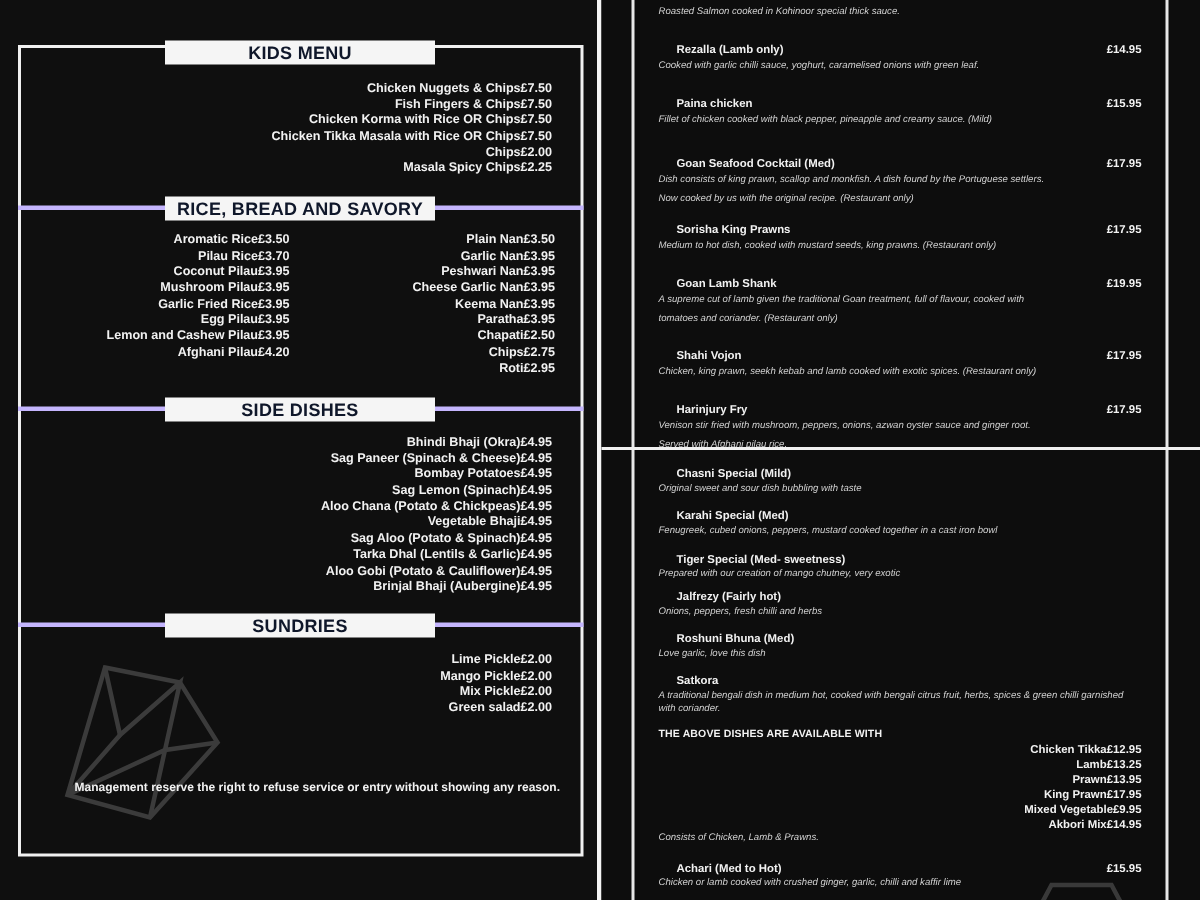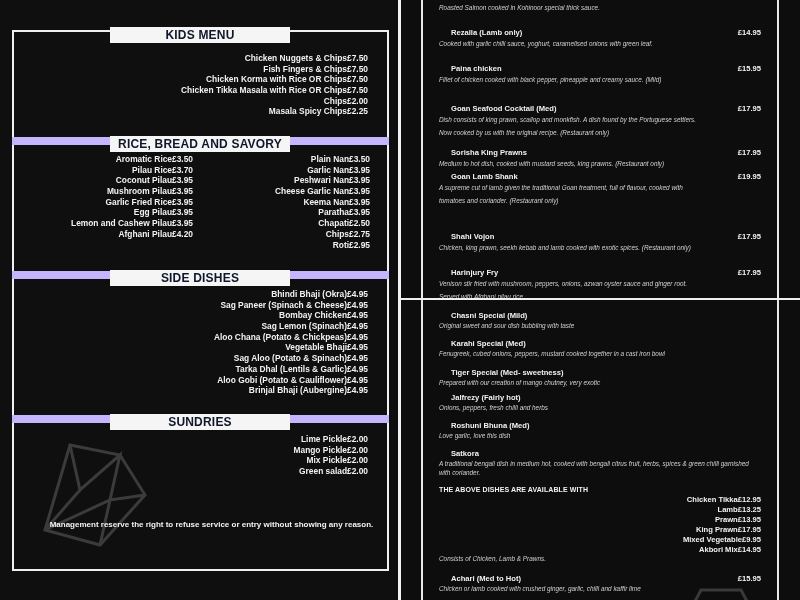--- a/index.html
+++ b/index.html
@@ -6,21 +6,21 @@
   html, body { width: 800px; height: 600px; overflow: hidden; background: #0b0b0b; }
   body { position: relative; font-family: "Liberation Sans", sans-serif; color: #f2f2f2; }
 
   .panel { position: absolute; top: 0; height: 600px; background: #101010; overflow: hidden; }
   .panel-left { left: 0; width: 398px; background: #0f0f0f; }
   .panel-right { left: 401px; width: 399px; background: #0d0d0d; }
   .panel-gap { position: absolute; left: 398px; top: 0; width: 3px; height: 600px; background: #f4f4f4; }
 
   
   .frame { position: absolute; left: 12px; top: 30px; width: 377px; height: 541px; border: 2px solid #f0f0f0; }
-  .section { position: absolute; left: 12px; width: 377px; border-top: 8px solid #c4b5fd; }
+  .section { position: absolute; left: 12px; width: 377px; border-top: 3px solid #c4b5fd; }
   .section-title {
     position: absolute; left: 98px; top: -9px; width: 180px; height: 16px;
     background: #f5f5f5; color: #0f172a; font-weight: bold; font-size: 12px;
     text-align: center; line-height: 16px; letter-spacing: 0.2px;
   }
   .rows { position: absolute; left: 16px; font-size: 8.4px; font-weight: bold; }
   .row { display: flex; justify-content: flex-end; height: 10.7px; line-height: 10.7px; }
   .row .price { text-align: right; }
 
   .notice { position: absolute; left: 12px; width: 377px; text-align: center; font-size: 8px; font-weight: bold; line-height: 11px; }
@@ -164,21 +164,21 @@
 <div class="rows" style="top:289px; left:28px; width:340px;">
   <div class="row">
       <span>Bhindi Bhaji (Okra)</span>
       <span class="price">£4.95</span>
     </div>
   <div class="row">
       <span>Sag Paneer (Spinach &amp; Cheese)</span>
       <span class="price">£4.95</span>
     </div>
   <div class="row">
-      <span>Bombay Chicken</span>
+      <span>Bombay Potatoes</span>
       <span class="price">£4.95</span>
     </div>
   <div class="row">
       <span>Sag Lemon (Spinach)</span>
       <span class="price">£4.95</span>
     </div>
   <div class="row">
       <span>Aloo Chana (Potato &amp; Chickpeas)</span>
       <span class="price">£4.95</span>
     </div>
@@ -270,21 +270,21 @@
 </div>
 
 <div class="dish" style="top:148px;">
   <div class="head">
       <span>Sorisha King Prawns</span>
       <span>£17.95</span>
     </div>
   <div class="desc">Medium to hot dish, cooked with mustard seeds, king prawns. (Restaurant only)</div>
 </div>
 
-<div class="dish" style="top:172px;">
+<div class="dish" style="top:184px;">
   <div class="head">
       <span>Goan Lamb Shank</span>
       <span>£19.95</span>
     </div>
   <div class="desc">A supreme cut of lamb given the traditional Goan treatment, full of flavour, cooked with</div>
   <div class="desc">tomatoes and coriander. (Restaurant only)</div>
 </div>
 
 <div class="dish" style="top:232px;">
   <div class="head">

